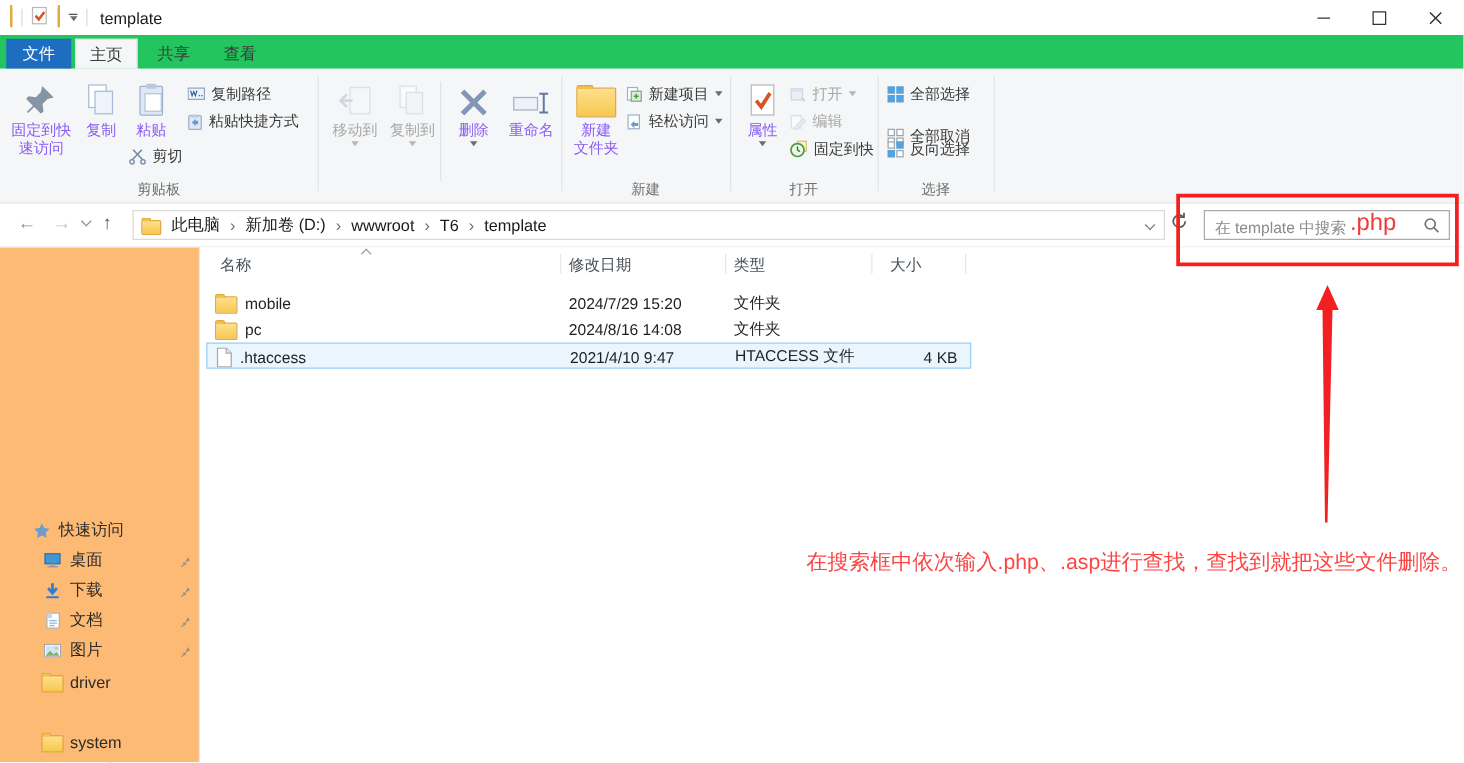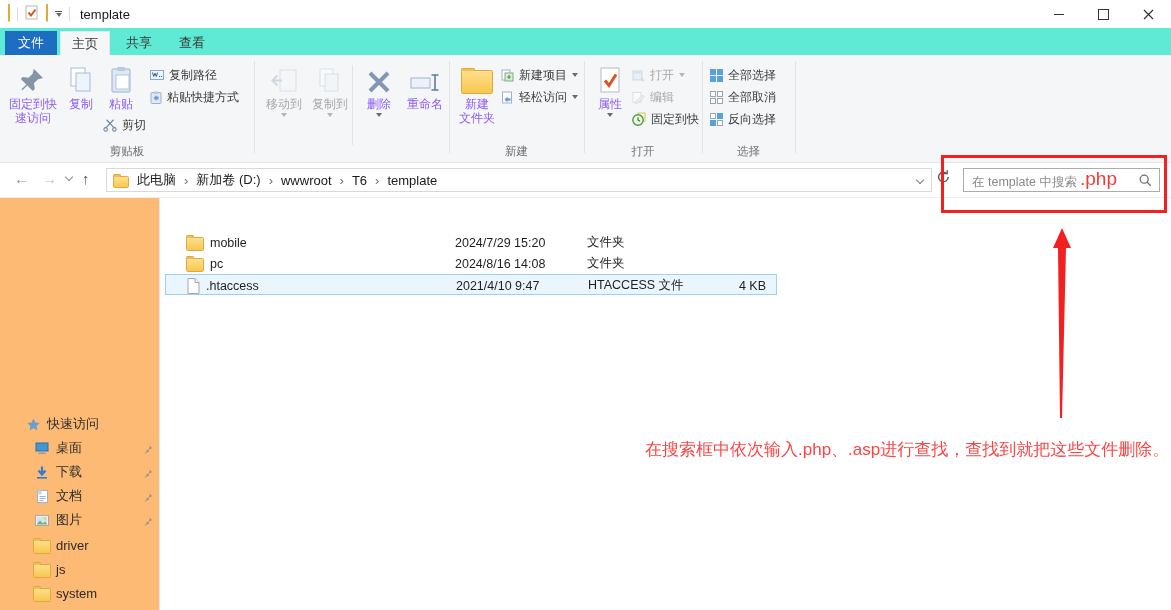--- a/index.html
+++ b/index.html
@@ -8,21 +8,21 @@
   
   .titlebar{position:absolute;top:0;left:0;right:0;height:28px;background:#fff}
   .qat{position:absolute;left:8px;top:5px;display:flex;align-items:center;gap:7px;height:18px}
   .vbar{width:1px;height:14px;background:#dcdcdc}
   .title-text{font-size:13px;color:#1a1a1a;margin-left:3px}
   .wctrls{position:absolute;right:0;top:0;display:flex;height:28px}
   .wbtn{width:45px;height:28px;display:flex;align-items:center;justify-content:center}
   .min-bar{width:10px;height:1px;background:#333}
   .max-box{width:9px;height:9px;border:1px solid #333}
   
-  .tabrow{position:absolute;top:28px;left:0;right:0;height:27px;background:#5eead4}
+  .tabrow{position:absolute;top:28px;left:0;right:0;height:27px;background:#22c55e}
   .tab{position:absolute;top:3px;height:24px;line-height:24px;text-align:center;font-size:13px;color:#3b3b3b}
   .tab-file{left:5px;width:52px;background:#1d6ec0;color:#fff}
   .tab-home{left:60px;width:50px;background:#f5f6f7;border:1px solid #e4e5e6;border-bottom:none;box-sizing:border-box}
   .tab-share{left:114px;width:50px}
   .tab-view{left:167px;width:50px}
   .chev{display:inline-block;width:7px;height:7px;border-left:1.6px solid #7c7c7c;border-top:1.6px solid #7c7c7c}
   .chev-up{transform:rotate(45deg)}
   .chev-dn{transform:rotate(225deg)}
   .help-dot{position:absolute;right:5px;top:36px;width:15px;height:15px;border-radius:50%;background:#3e7fd6;color:#fff;
             font-size:11px;font-weight:bold;text-align:center;line-height:15px}
@@ -67,21 +67,21 @@
   .side-item .ic{width:18px;display:flex;justify-content:center;margin-right:5px}
   .ind1 .ic{margin-left:24px}
   .ind2 .ic{margin-left:33px}
   .pin{position:absolute;left:143px}
   .filearea{position:absolute;left:160px;top:0;width:1011px;height:412px}
   .fl-head{position:absolute;top:0;left:0;right:0;height:26px;font-size:12.5px;color:#46505a}
   .hcol{position:absolute;top:6px}
   .hsep{position:absolute;top:5px;width:1px;height:16px;background:#e8e8e8}
   .fl-row{position:absolute;left:5px;width:612px;height:21px;font-size:12.5px;color:#1f1f1f;box-sizing:border-box}
   .fl-row .cell{position:absolute;top:0;height:21px;display:flex;align-items:center}
-  .c-name{left:21px}
+  .c-name{left:7px}
   .c-date{left:290px}
   .c-type{left:422px}
   .c-size{right:10px}
   .row-sel{background:#eaf5fe;border:1px solid #9ad1f5}
   .name-ic{margin-right:6px;display:flex;align-items:center}
   
   .red-rect{position:absolute;left:941px;top:155px;width:220px;height:52px;border:3px solid #f22020;z-index:50}
   .red-arrow{position:absolute;left:1045px;top:222px;z-index:50}
   .red-note{position:absolute;left:645px;top:438px;font-size:17px;color:#fb4545;white-space:nowrap;z-index:50}
 </style>
@@ -304,21 +304,21 @@
     <div class="grp" style="left:702px;width:93px">
       <div class="sb" style="left:8px;top:10px">
         <span class="grid4">
             <i class="sq-on"></i>
             <i class="sq-on"></i>
             <i class="sq-on"></i>
             <i class="sq-on"></i>
           </span>
         <span>全部选择</span>
       </div>
-      <div class="sb" style="left:8px;top:32px">
+      <div class="sb" style="left:8px;top:44px">
         <span class="grid4">
             <i class="sq-off"></i>
             <i class="sq-off"></i>
             <i class="sq-off"></i>
             <i class="sq-off"></i>
           </span>
         <span>全部取消</span>
       </div>
       <div class="sb" style="left:8px;top:54px">
         <span class="grid4">
@@ -434,40 +434,45 @@
       <span class="pin" style="top:317px"><svg width="10" height="10" viewBox="0 0 10 10">
             <path d="M5.8.8L9.2 4.2l-2 .5L5.7 6.2l-.3 2.4-.9-.9-2.1 2.1-.6-.6 2.1-2.1-.9-.9 2.4-.3L6.9 2.4z" fill="#8f8f8f"></path>
           </svg></span>
 
       <div class="side-item ind2" style="top:335px">
         <span class="ic">
             <span class="folder f16"></span>
           </span>
         <span>driver</span>
       </div>
-      <div class="side-item ind2" style="top:359px">
-        <span class="ic">
-            <span class="folder f16"></span>
-          </span>
-        <span>js</span>
-      </div>
       <div class="side-item ind2" style="top:383px">
         <span class="ic">
             <span class="folder f16"></span>
           </span>
         <span>system</span>
       </div>
       <div class="side-item ind2" style="top:407px">
         <span class="ic"></span>
         <span>公用桌面</span>
       </div>
 
     </div>
 
     <div class="filearea">
+      <div class="fl-head">
+        <span class="hcol" style="left:16px">名称</span>
+        <span class="chev chev-up" style="position:absolute;left:130px;top:2px;width:5px;height:5px;border-color:#9a9a9a"></span>
+        <span class="hcol" style="left:295px">修改日期</span>
+        <span class="hcol" style="left:427px">类型</span>
+        <span class="hcol" style="left:552px">大小</span>
+        <span class="hsep" style="left:288px"></span>
+        <span class="hsep" style="left:420px"></span>
+        <span class="hsep" style="left:537px"></span>
+        <span class="hsep" style="left:612px"></span>
+      </div>
 
       <div class="fl-row" style="top:34px">
         <span class="cell c-name">
           <span class="name-ic">
               <span class="folder f16"></span>
             </span>
           <span>mobile</span>
         </span>
         <span class="cell c-date">2024/7/29 15:20</span>
         <span class="cell c-type">文件夹</span>

